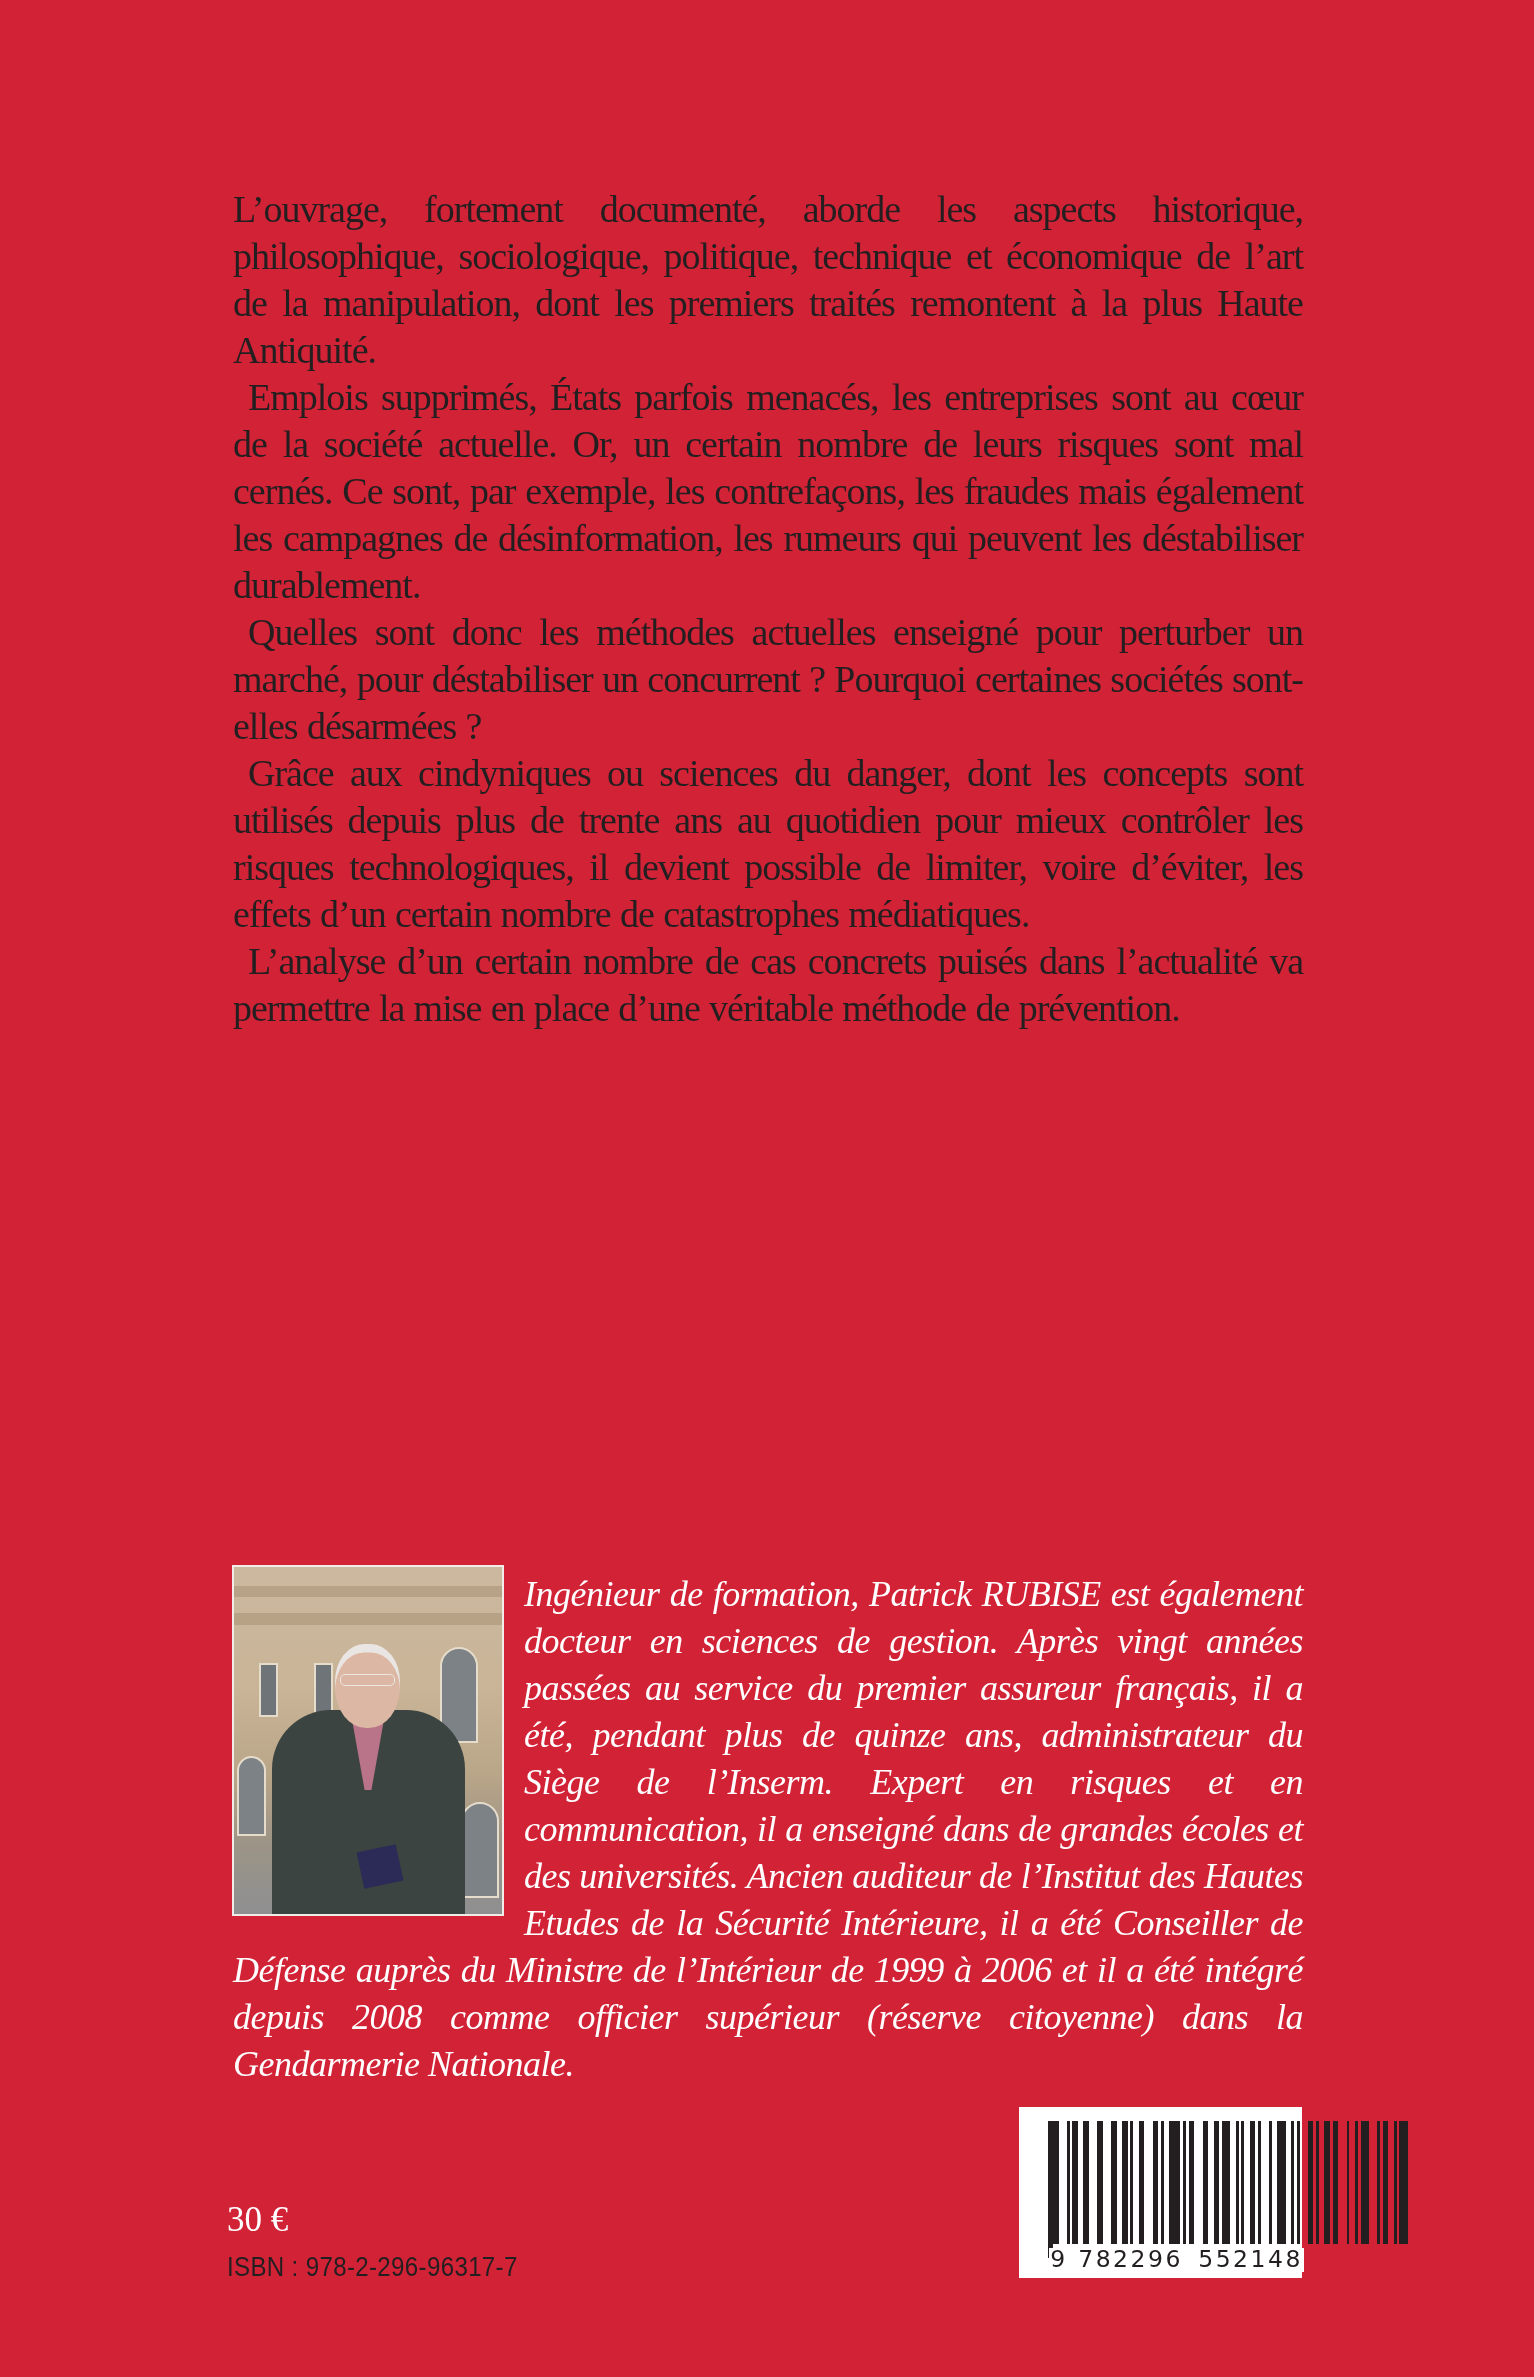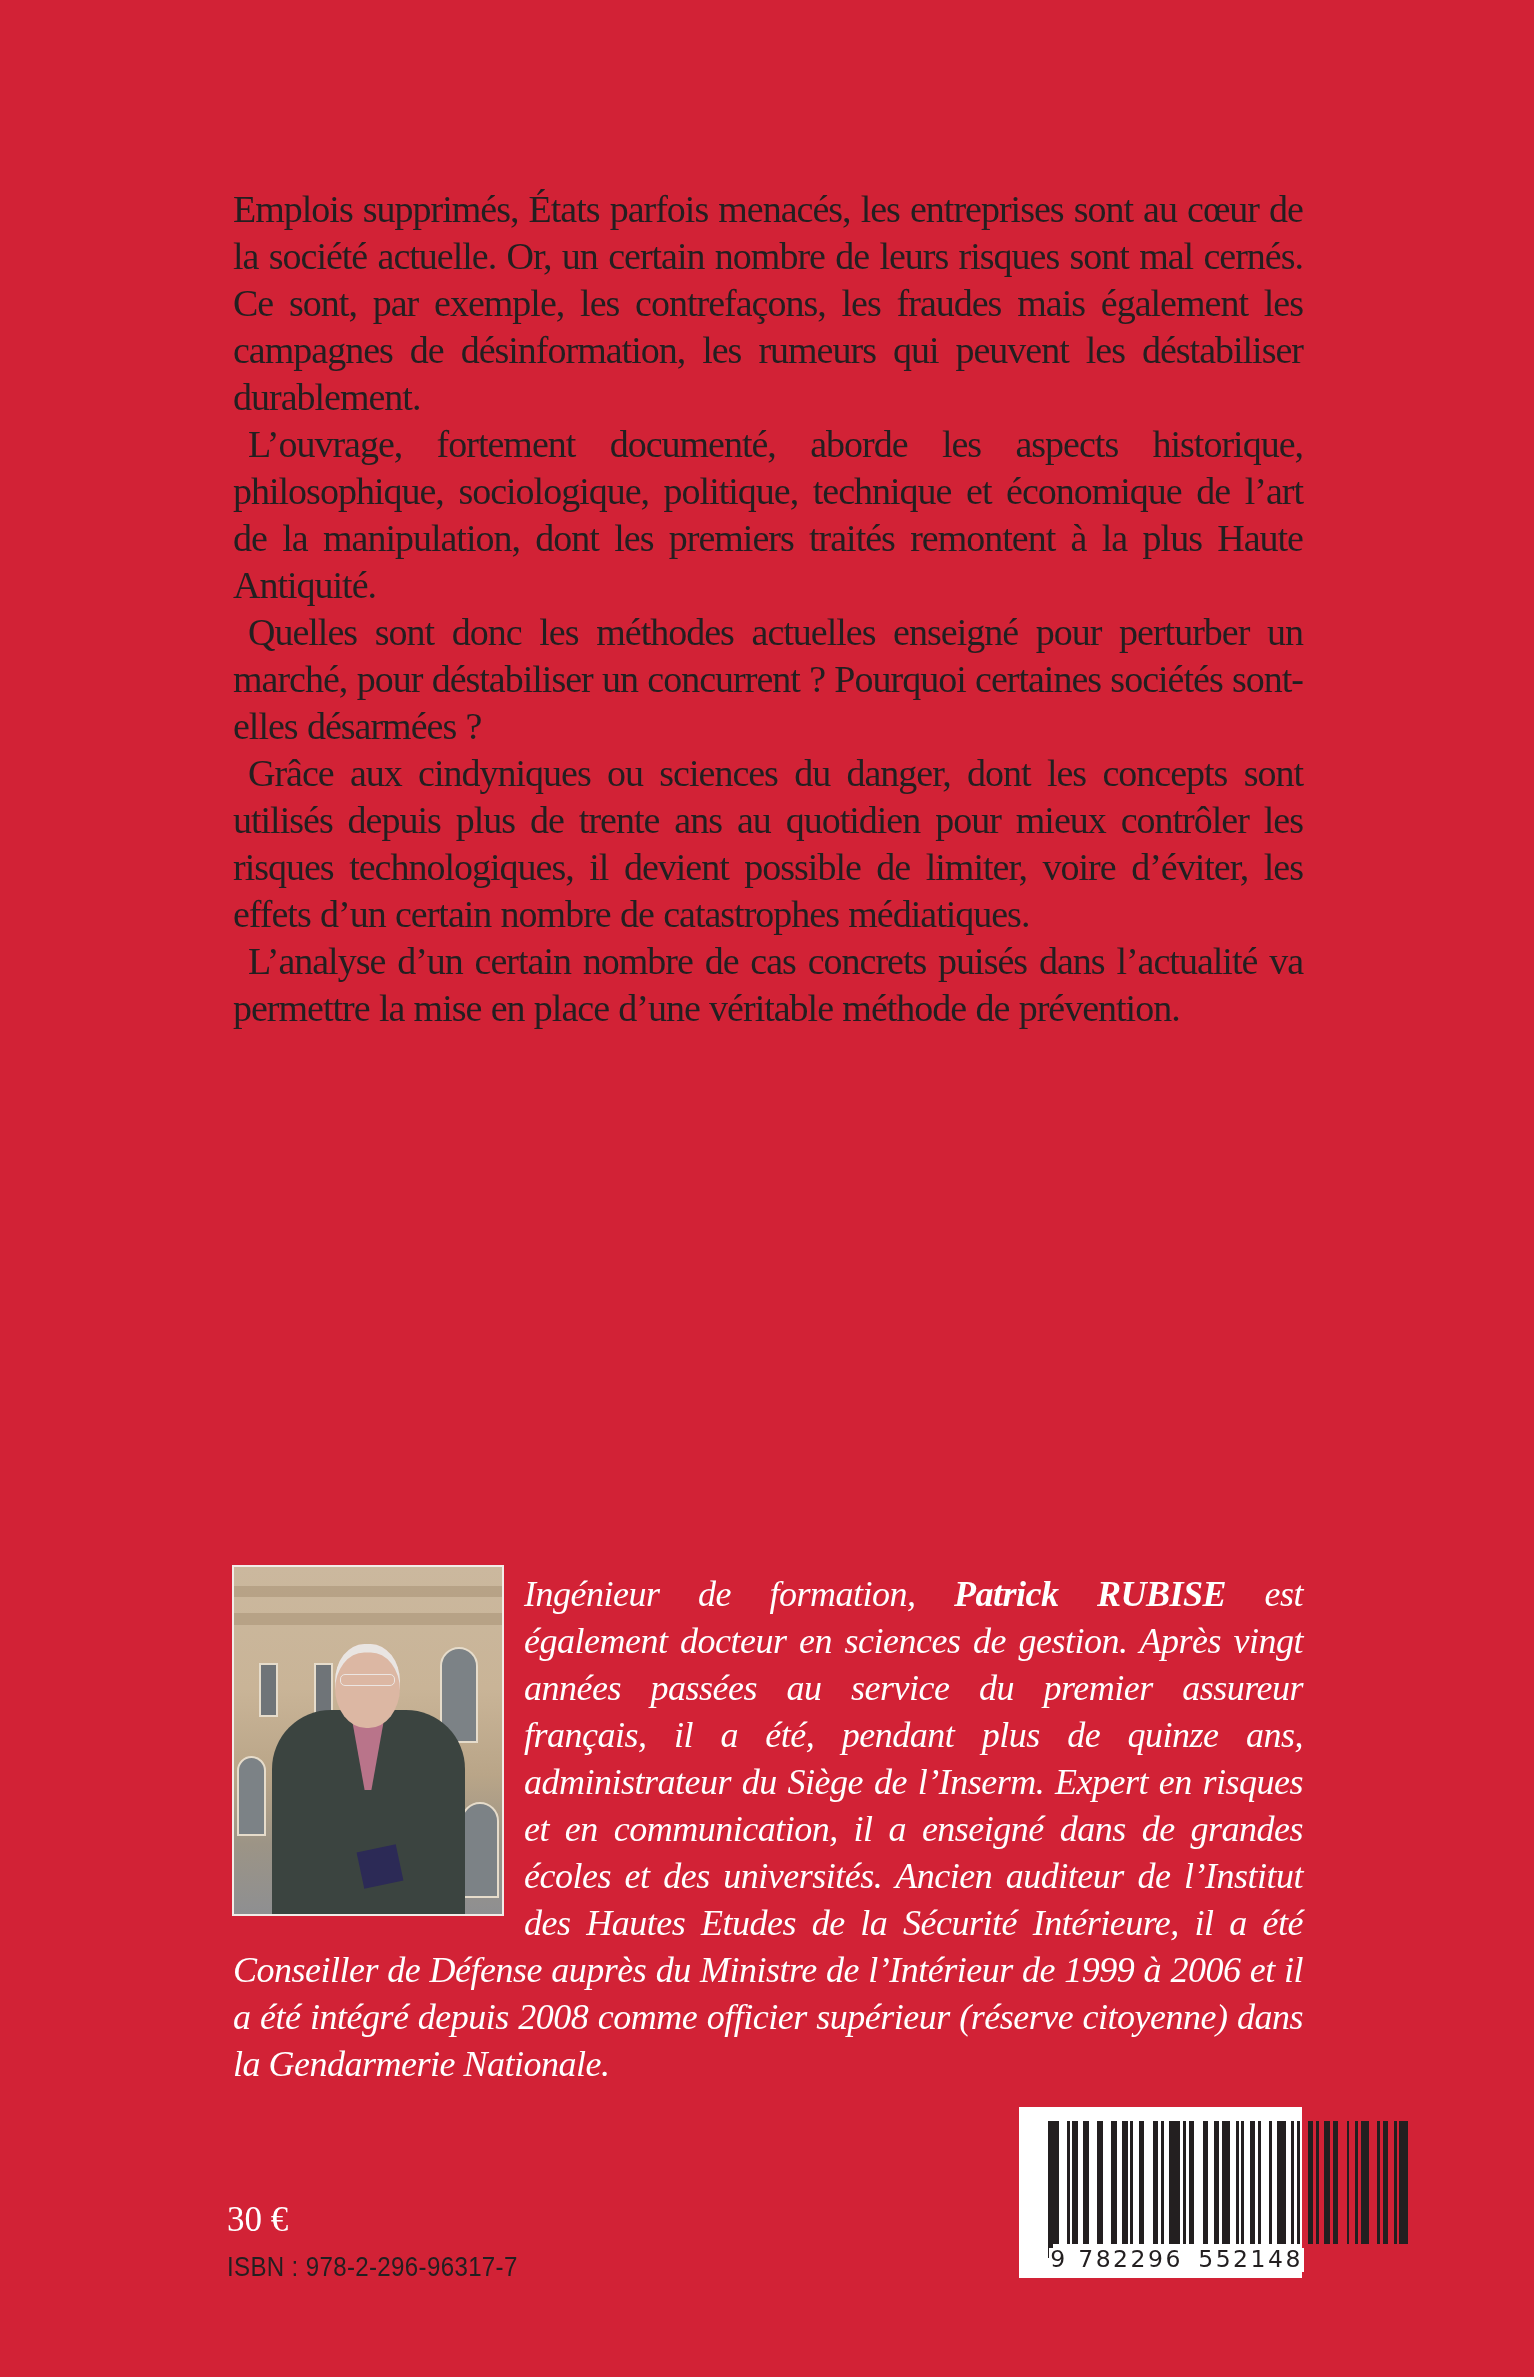--- a/index.html
+++ b/index.html
@@ -82,21 +82,21 @@
     font-size: 36px;
     line-height: 47px;
   }
   .bio .float-spacer {
     float: left; width: 291px; height: 371px;
   }
   .bio p {
     margin: 0; text-align: justify; text-align-last: left;
     letter-spacing: -0.5px;
   }
-  .bio b { font-weight: bold; }
+  .bio b { font-weight: normal; }
 
   .price {
     position: absolute; left: 227px; top: 2202px;
     color: #ffffff;
     font-family: "Liberation Serif", "DejaVu Serif", serif;
     font-size: 35px; line-height: 1;
   }
   .isbn {
     position: absolute; left: 227px; top: 2253px;
     color: #231f20;
@@ -121,22 +121,22 @@
     position: absolute; left: 8.4px; top: 141px; width: 268px;
     font-family: "DejaVu Sans", "Liberation Sans", sans-serif;
     font-size: 23.5px; line-height: 1; color: #231f20;
   }
   .barcode .digits span { position: absolute; background: #fff; padding: 0 0.8px; }
 </style>
 </head>
 <body>
 
 <div class="blurb">
+  <p>L’ouvrage, fortement documenté, aborde les aspects historique, philosophique, sociologique, politique, technique et économique de l’art de la manipulation, dont les premiers traités remontent à la plus Haute Antiquité.</p>
   <p>Emplois supprimés, États parfois menacés, les entreprises sont au cœur de la société actuelle. Or, un certain nombre de leurs risques sont mal cernés. Ce sont, par exemple, les contrefaçons, les fraudes mais également les campagnes de désinformation, les rumeurs qui peuvent les déstabiliser durablement.</p>
-  <p>L’ouvrage, fortement documenté, aborde les aspects historique, philosophique, sociologique, politique, technique et économique de l’art de la manipulation, dont les premiers traités remontent à la plus Haute Antiquité.</p>
   <p>Quelles sont donc les méthodes actuelles enseigné pour perturber un marché, pour déstabiliser un concurrent ? Pourquoi certaines sociétés sont-elles désarmées ?</p>
   <p>Grâce aux cindyniques ou sciences du danger, dont les concepts sont utilisés depuis plus de trente ans au quotidien pour mieux contrôler les risques technologiques, il devient possible de limiter, voire d’éviter, les effets d’un certain nombre de catastrophes médiatiques.</p>
   <p>L’analyse d’un certain nombre de cas concrets puisés dans l’actualité va permettre la mise en place d’une véritable méthode de prévention.</p>
 </div>
 
 <div class="photo" aria-label="author-portrait">
   <div class="facade-band" style="top:18.5px"></div>
   <div class="facade-band" style="top:46px"></div>
   <div class="window" style="left:25px;top:96px;width:15px;height:50px"></div>
   <div class="window" style="left:80px;top:96px;width:15px;height:50px"></div>

